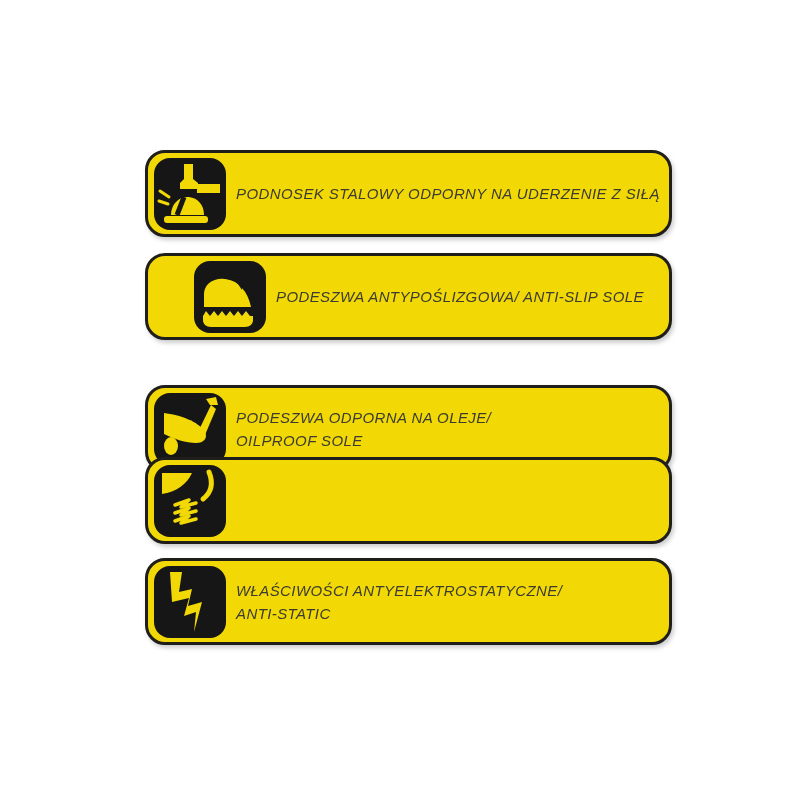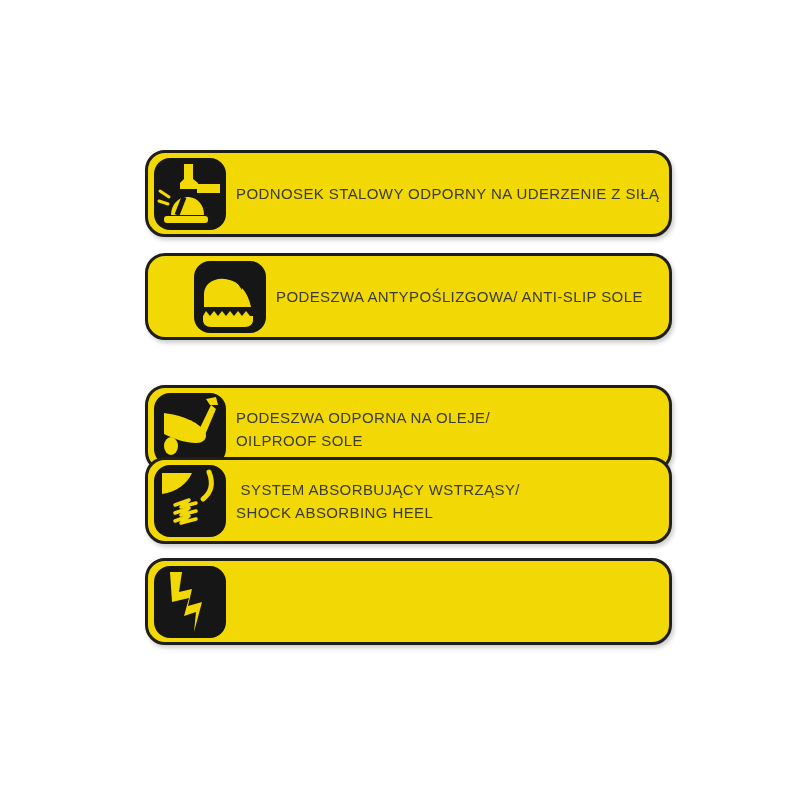--- a/index.html
+++ b/index.html
@@ -42,20 +42,21 @@
     flex-direction: column;
     justify-content: center;
   }
   .line {
     font-size: 15px;
     line-height: 23px;
     font-weight: 400;
     letter-spacing: 0.4px;
     color: #3b3b31;
     white-space: pre;
+    font-style: italic;
   }
 </style>
 </head>
 <body>
 
 <div class="canvas">
 
   <div class="banner banner-1">
     <div class="icon-box">
       <svg viewBox="0 0 72 72" xmlns="http://www.w3.org/2000/svg">
@@ -110,28 +111,28 @@
     <div class="icon-box">
       <svg viewBox="0 0 72 72" xmlns="http://www.w3.org/2000/svg">
         <rect x="0" y="0" width="72" height="72" rx="16" fill="#161616"></rect>
         <path d="M8 8 L38 8 C33 19 22 27 8 29 Z" fill="#f2d906"></path>
         <path d="M55 7 C59 17 58 27 49 34" stroke="#f2d906" stroke-width="5" stroke-linecap="round" fill="none"></path>
         <path d="M21 40 L35 35 L27 42 L42 38" stroke="#f2d906" stroke-width="3.5" stroke-linecap="round" stroke-linejoin="round" fill="none"></path>
         <path d="M21 48 L35 43 L27 50 L42 46" stroke="#f2d906" stroke-width="3.5" stroke-linecap="round" stroke-linejoin="round" fill="none"></path>
         <path d="M21 56 L35 51 L27 58 L42 54" stroke="#f2d906" stroke-width="3.5" stroke-linecap="round" stroke-linejoin="round" fill="none"></path>
       </svg>
     </div>
-    <div class="text-block">
-      <div class="line"> SYSTEM ABSORBUJĄCY WSTRZĄSY/</div>
-      <div class="line">SHOCK ABSORBING HEEL</div>
-    </div>
   </div>
 
   <div class="banner banner-5">
     <div class="icon-box">
       <svg viewBox="0 0 72 72" xmlns="http://www.w3.org/2000/svg">
         <rect x="0" y="0" width="72" height="72" rx="16" fill="#161616"></rect>
         <polygon points="16,6 28,6 25,26 38,23 34,40 48,36 40,66 42,46 30,50 35,32 18,36" fill="#f2d906"></polygon>
       </svg>
     </div>
+    <div class="text-block">
+      <div class="line">WŁAŚCIWOŚCI ANTYELEKTROSTATYCZNE/</div>
+      <div class="line">ANTI-STATIC</div>
+    </div>
   </div>
 
 </div>
 
 </body></html>

